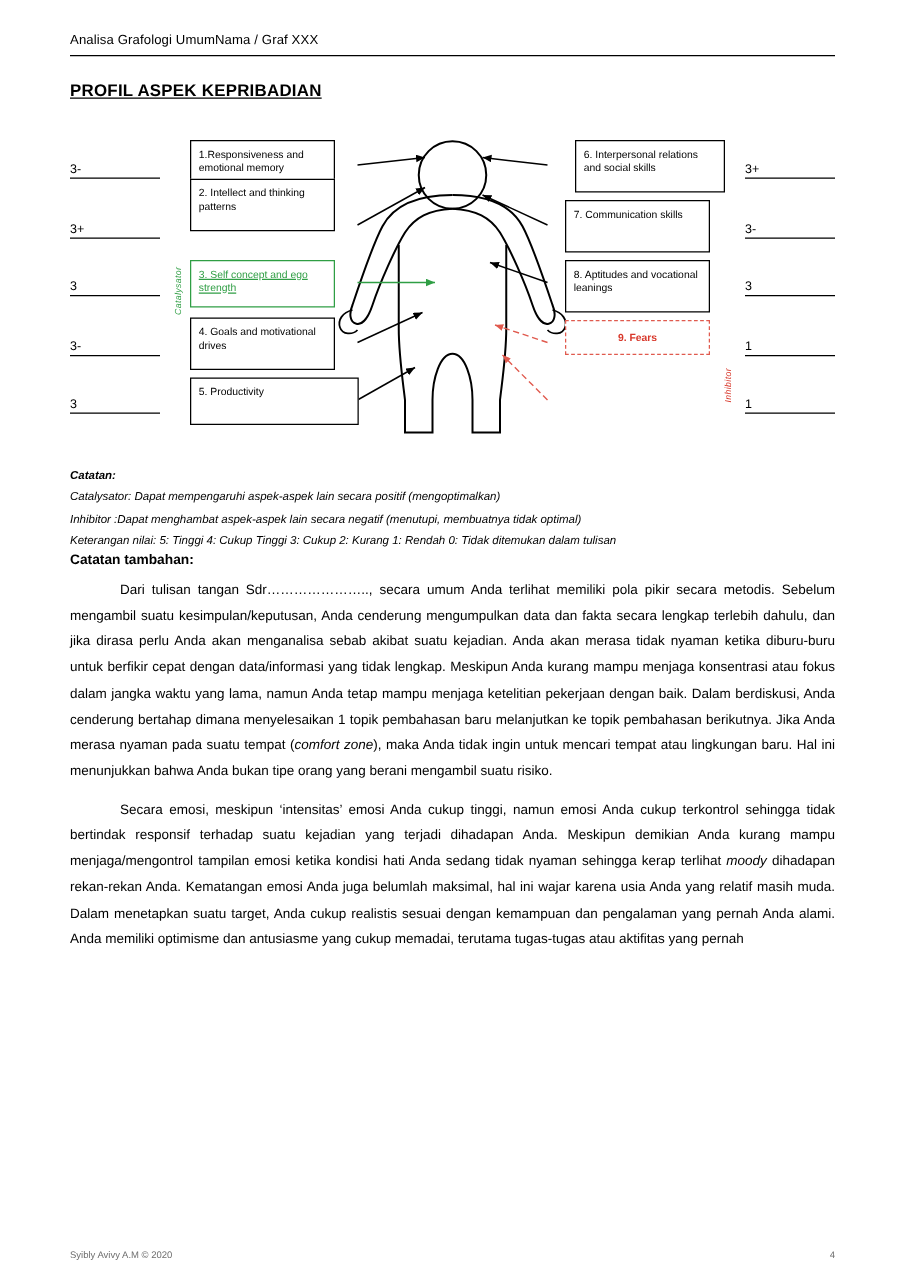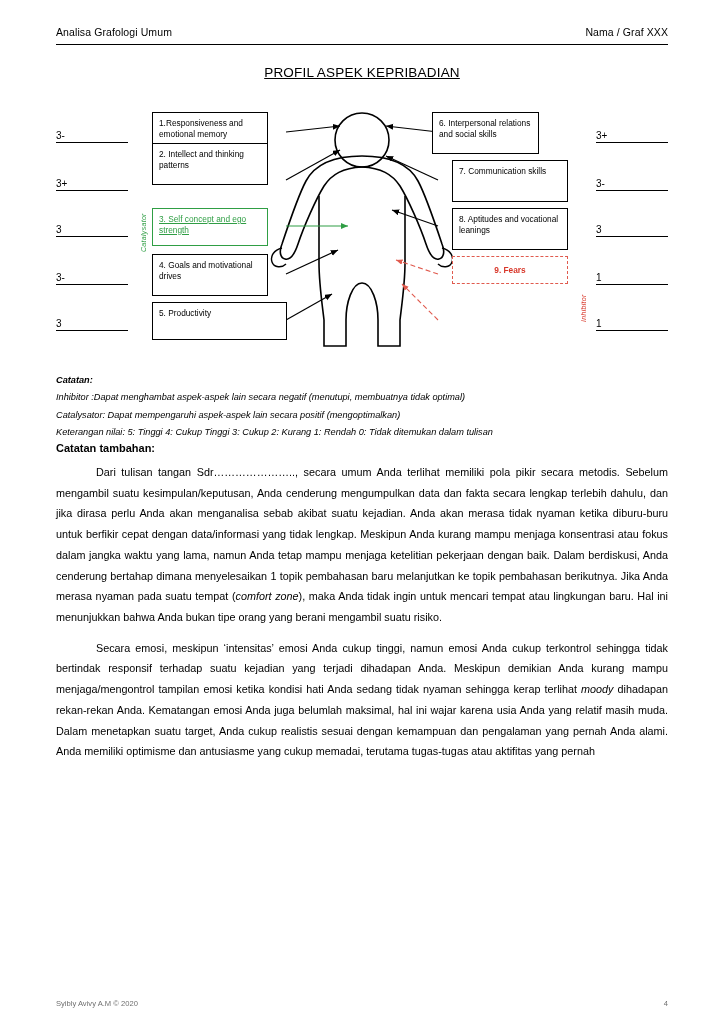--- a/index.html
+++ b/index.html
@@ -18,33 +18,33 @@
   .page {
     position: relative;
     width: 724px;
     height: 1024px;
     box-sizing: border-box;
     padding: 26px 56px 0 56px;
   }
   
   .header {
     display: flex;
-    justify-content: space-between;
+    justify-content: flex-start;
     align-items: baseline;
     font-size: 10.5px;
     padding-bottom: 6px;
     border-bottom: 1px solid #000;
   }
   .header-left { letter-spacing: .1px; }
   .header-right { letter-spacing: .1px; }
 
   .doc-title {
-    text-align: center;
+    text-align: left;
     font-size: 13.5px;
-    font-weight: normal;
+    font-weight: bold;
     margin-top: 20px;
     text-decoration: underline;
     letter-spacing: .2px;
   }
 
   
   .diagram {
     position: relative;
     width: 612px;
     height: 260px;
@@ -210,38 +210,38 @@
     <div class="score" style="left:0; top:220px;">3</div>
 
     <div class="box" style="left:96px; top:14px; width:116px; height:42px;">1.Responsiveness and emotional memory</div>
     <div class="box" style="left:96px; top:45px; width:116px; height:42px;">2. Intellect and thinking patterns</div>
     <div class="box green" style="left:96px; top:110px; width:116px; height:38px;"><span>3. Self concept and ego strength</span></div>
     <div class="box" style="left:96px; top:156px; width:116px; height:42px;">4. Goals and motivational drives</div>
     <div class="box" style="left:96px; top:204px; width:135px; height:38px;">5. Productivity</div>
 
     <div class="vlabel cat" style="left:84px; top:110px; height:44px;">Catalysator</div>
 
-    <div class="box" style="left:376px; top:14px; width:107px; height:42px;">6. Interpersonal relations and social skills</div>
+    <div class="box" style="left:404px; top:14px; width:120px; height:42px;">6. Interpersonal relations and social skills</div>
     <div class="box" style="left:396px; top:62px; width:116px; height:42px;">7. Communication skills</div>
     <div class="box" style="left:396px; top:110px; width:116px; height:42px;">8. Aptitudes and vocational leanings</div>
     <div class="box red" style="left:396px; top:158px; width:116px; height:28px;">9. Fears</div>
 
     <div class="vlabel inh" style="left:524px; top:172px; height:52px;">Inhibitor</div>
 
     <div class="score right" style="left:540px; top:32px;">3+</div>
     <div class="score right" style="left:540px; top:80px;">3-</div>
     <div class="score right" style="left:540px; top:126px;">3</div>
     <div class="score right" style="left:540px; top:174px;">1</div>
     <div class="score right" style="left:540px; top:220px;">1</div>
   </div>
 
   <div class="notes">
     <div class="lbl">Catatan:</div>
+    <div>Catalysator: Dapat mempengaruhi aspek-aspek lain secara positif (mengoptimalkan)</div>
     <div>Inhibitor      :Dapat menghambat aspek-aspek lain secara negatif (menutupi, membuatnya tidak optimal)</div>
-    <div>Catalysator: Dapat mempengaruhi aspek-aspek lain secara positif (mengoptimalkan)</div>
     <div>Keterangan nilai: 5: Tinggi     4: Cukup Tinggi      3: Cukup  2: Kurang   1: Rendah   0: Tidak ditemukan dalam tulisan</div>
   </div>
 
   <div class="catatan-tambahan">Catatan tambahan:</div>
 
   <div class="body-text">
     <p><span>Dari tulisan tangan Sdr………………….., secara umum Anda terlihat memiliki pola pikir secara metodis. Sebelum mengambil suatu kesimpulan/keputusan, Anda cenderung mengumpulkan data dan fakta secara lengkap terlebih dahulu, dan jika dirasa perlu Anda akan menganalisa sebab akibat suatu kejadian. Anda akan merasa tidak nyaman ketika diburu-buru untuk berfikir cepat dengan data/informasi yang tidak lengkap. Meskipun Anda kurang mampu menjaga konsentrasi atau fokus dalam jangka waktu yang lama, namun Anda tetap mampu menjaga ketelitian pekerjaan dengan baik. Dalam berdiskusi, Anda cenderung bertahap dimana menyelesaikan 1 topik pembahasan baru melanjutkan ke topik pembahasan berikutnya. Jika Anda merasa nyaman pada suatu tempat (</span><i>comfort zone</i><span>), maka Anda tidak ingin untuk mencari tempat atau lingkungan baru. Hal ini menunjukkan bahwa Anda bukan tipe orang yang berani mengambil suatu risiko.</span></p>
     <p><span>Secara emosi, meskipun ‘intensitas’ emosi Anda cukup tinggi, namun emosi Anda cukup terkontrol sehingga tidak bertindak responsif terhadap suatu kejadian yang terjadi dihadapan Anda. Meskipun demikian Anda kurang mampu menjaga/mengontrol tampilan emosi ketika kondisi hati Anda sedang tidak nyaman sehingga kerap terlihat </span><i>moody</i><span> dihadapan rekan-rekan Anda. Kematangan emosi Anda juga belumlah maksimal, hal ini wajar karena usia Anda yang relatif masih muda. Dalam menetapkan suatu target, Anda cukup realistis sesuai dengan kemampuan dan pengalaman yang pernah Anda alami. Anda memiliki optimisme dan antusiasme yang cukup memadai, terutama tugas-tugas atau aktifitas yang pernah</span></p>
   </div>
 

